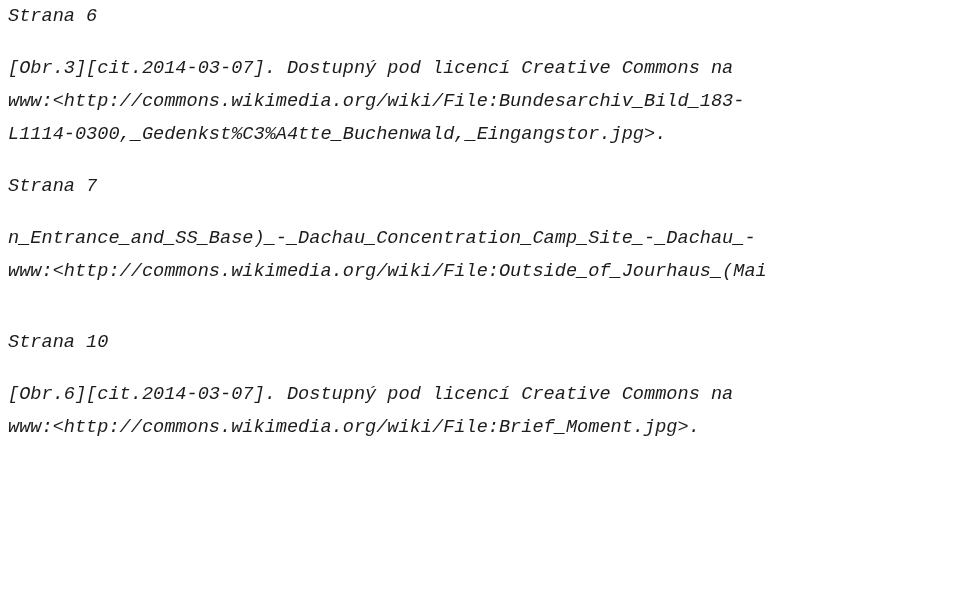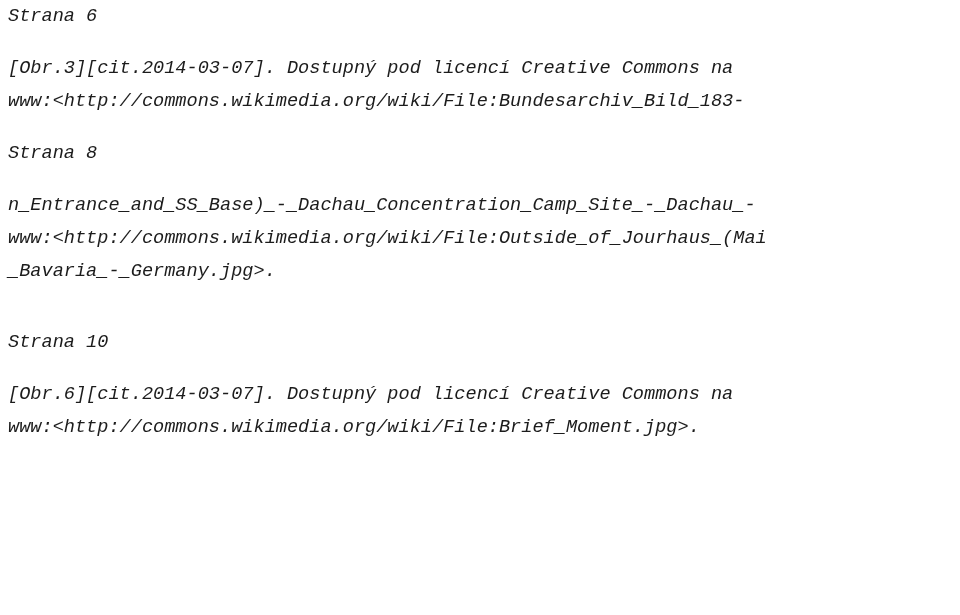--- a/index.html
+++ b/index.html
@@ -62,32 +62,32 @@
 
 <div id="page">
   <div class="doc-body">
 
     <div class="section">
       <div class="line heading">Strana 6</div>
       <div class="gap-sm"></div>
       <div class="block">
         <div class="line">[Obr.3][cit.2014-03-07]. Dostupný pod licencí Creative Commons na</div>
         <div class="line">www:&lt;http://commons.wikimedia.org/wiki/File:Bundesarchiv_Bild_183-</div>
+        <div class="line">L1114-0300,_Gedenkst%C3%A4tte_Buchenwald,_Eingangstor.jpg&gt;.</div>
       </div>
     </div>
 
     <div class="gap-md"></div>
 
     <div class="section">
-      <div class="line heading">Strana 8</div>
+      <div class="line heading">Strana 7</div>
       <div class="gap-sm"></div>
       <div class="block">
         <div class="line">n_Entrance_and_SS_Base)_-_Dachau_Concentration_Camp_Site_-_Dachau_-</div>
         <div class="line">www:&lt;http://commons.wikimedia.org/wiki/File:Outside_of_Jourhaus_(Mai</div>
-        <div class="line">_Bavaria_-_Germany.jpg&gt;.</div>
       </div>
     </div>
 
     <div class="gap-md"></div>
 
 
     <div class="gap-md"></div>
 
     <div class="section">
       <div class="line heading">Strana 10</div>

